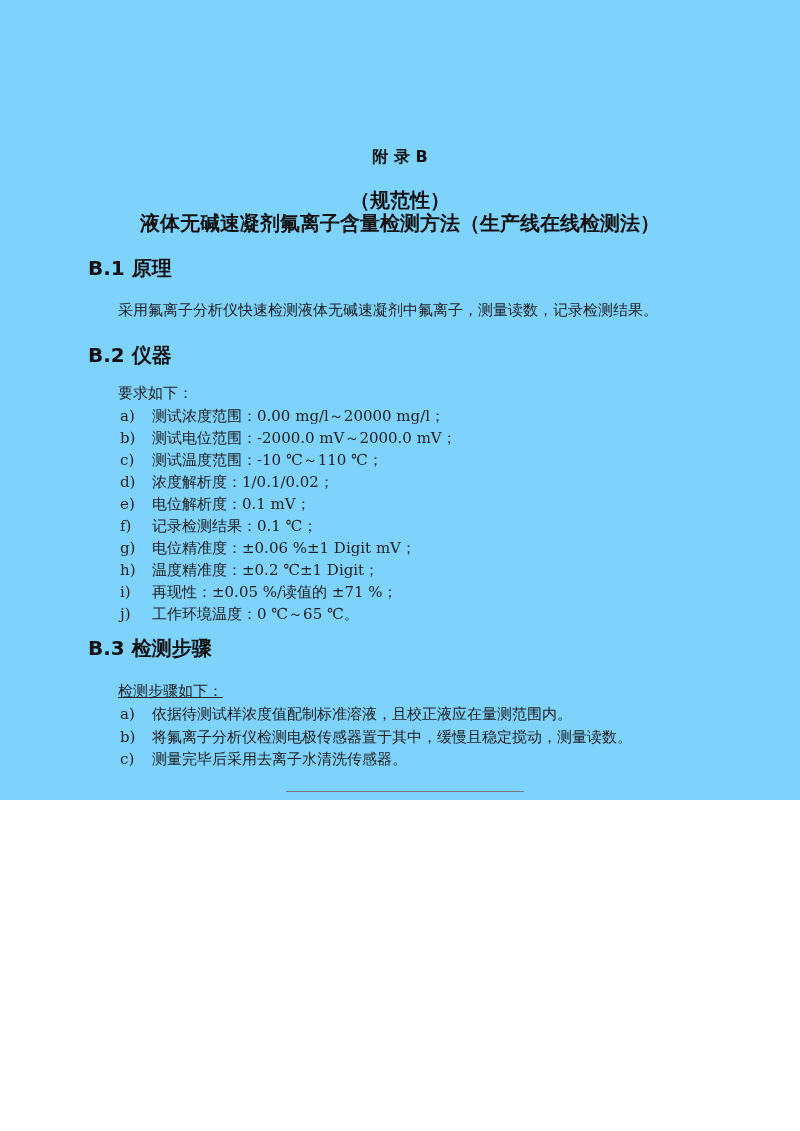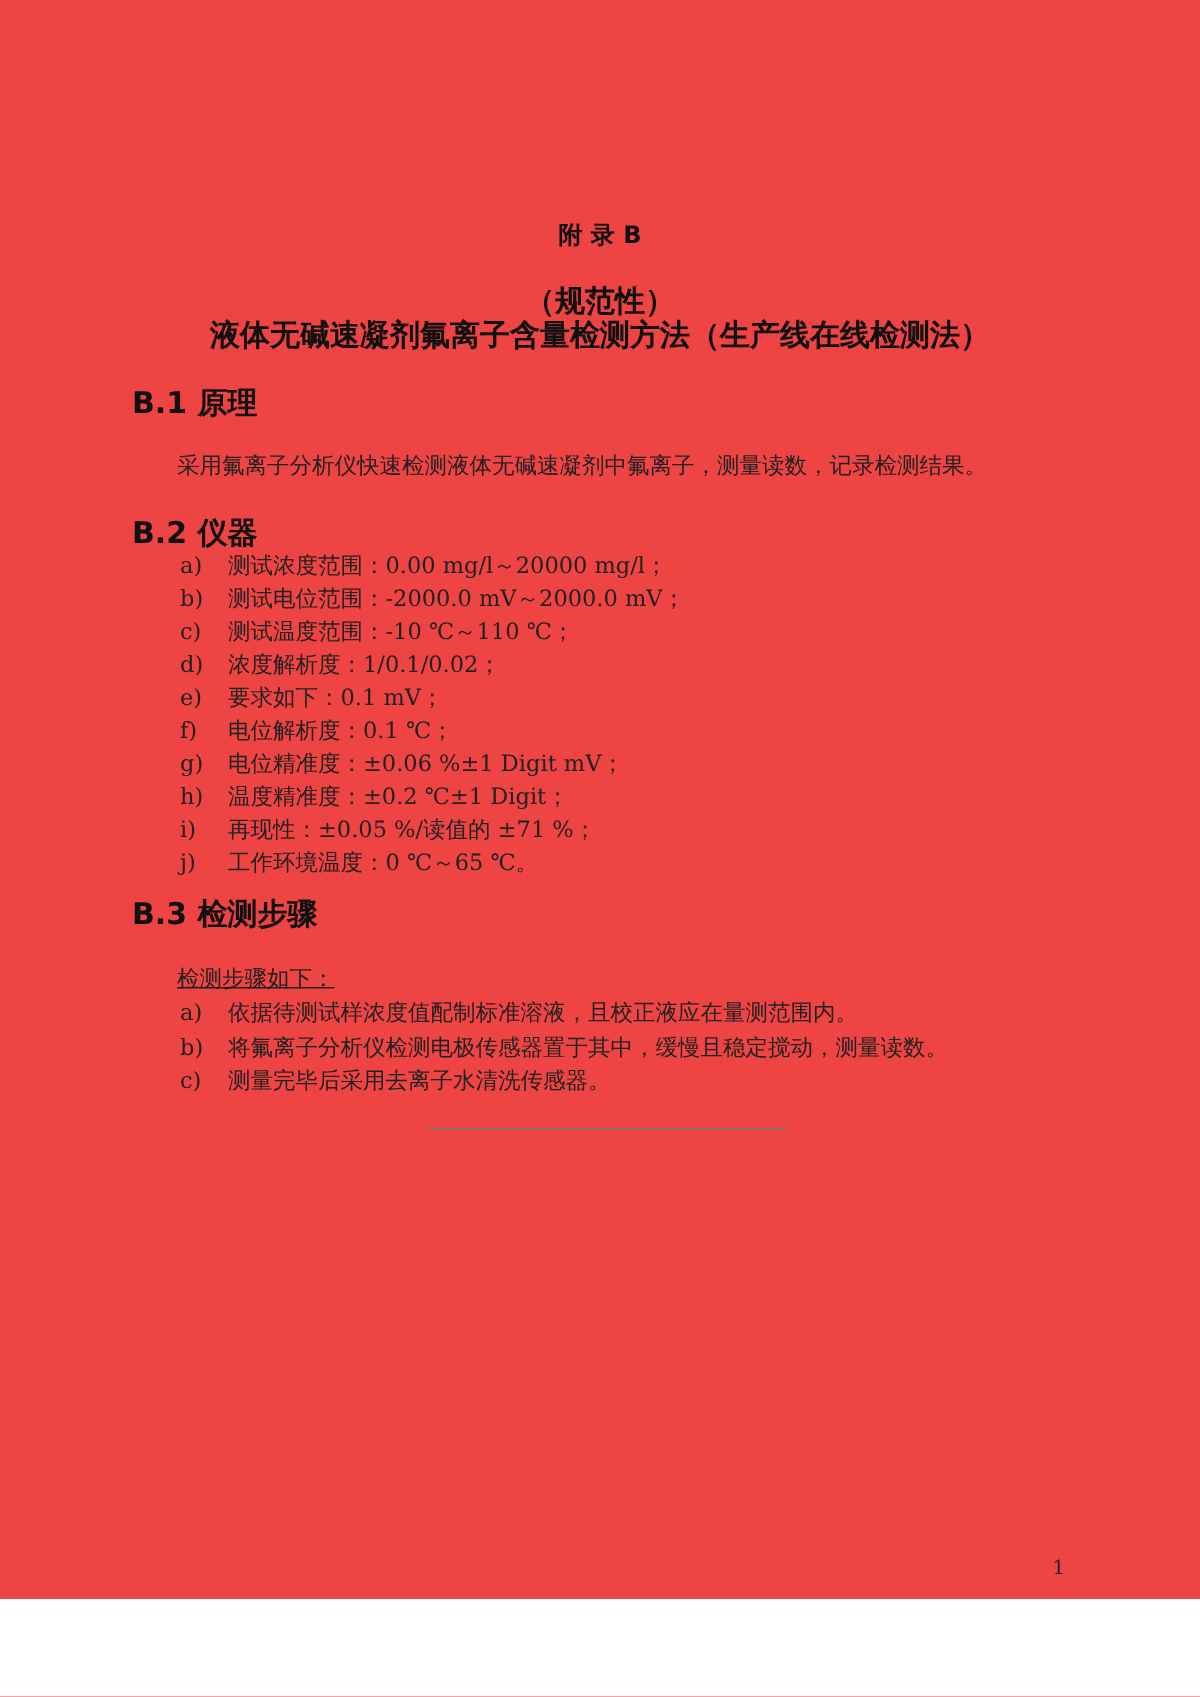--- a/index.html
+++ b/index.html
@@ -1,20 +1,20 @@
 <!DOCTYPE html>
 <html lang="zh"><head>
 <meta charset="utf-8">
 <style>
   html, body { margin: 0; padding: 0; background: #ffffff; }
   .page {
     position: relative;
     width: 800px;
-    height: 1066px;
-    background: #ef4444;
+    height: 800px;
+    background: #7dd3fc;
     overflow: hidden;
     color: #212121;
     font-family: "DejaVu Serif", "Liberation Serif", serif;
     font-size: 15px;
   }
   .content { padding: 148px 88px 0 88px; }
 
   .doc-title {
     font-family: "DejaVu Sans", "Liberation Sans", sans-serif;
     font-weight: bold;
@@ -101,44 +101,45 @@
     <div class="doc-sub mt-24">（规范性）</div>
     <div class="doc-sub mt-3">液体无碱速凝剂氟离子含量检测方法（生产线在线检测法）</div>
 
     <section>
       <h2 class="sec-h h-b1">B.1 原理</h2>
       <p class="par p-b1">采用氟离子分析仪快速检测液体无碱速凝剂中氟离子，测量读数，记录检测结果。</p>
     </section>
 
     <section>
       <h2 class="sec-h h-b2">B.2 仪器</h2>
+      <p class="par p-intro2">要求如下：</p>
       <ul class="item-list">
         <li>
             <span class="li-label">a)</span>
             <span class="li-text">测试浓度范围：0.00 mg/l～20000 mg/l；</span>
           </li>
         <li>
             <span class="li-label">b)</span>
             <span class="li-text">测试电位范围：-2000.0 mV～2000.0 mV；</span>
           </li>
         <li>
             <span class="li-label">c)</span>
             <span class="li-text">测试温度范围：-10 ℃～110 ℃；</span>
           </li>
         <li>
             <span class="li-label">d)</span>
             <span class="li-text">浓度解析度：1/0.1/0.02；</span>
           </li>
         <li>
             <span class="li-label">e)</span>
-            <span class="li-text">要求如下：0.1 mV；</span>
+            <span class="li-text">电位解析度：0.1 mV；</span>
           </li>
         <li>
             <span class="li-label">f)</span>
-            <span class="li-text">电位解析度：0.1 ℃；</span>
+            <span class="li-text">记录检测结果：0.1 ℃；</span>
           </li>
         <li>
             <span class="li-label">g)</span>
             <span class="li-text">电位精准度：±0.06 %±1 Digit mV；</span>
           </li>
         <li>
             <span class="li-label">h)</span>
             <span class="li-text">温度精准度：±0.2 ℃±1 Digit；</span>
           </li>
         <li>

